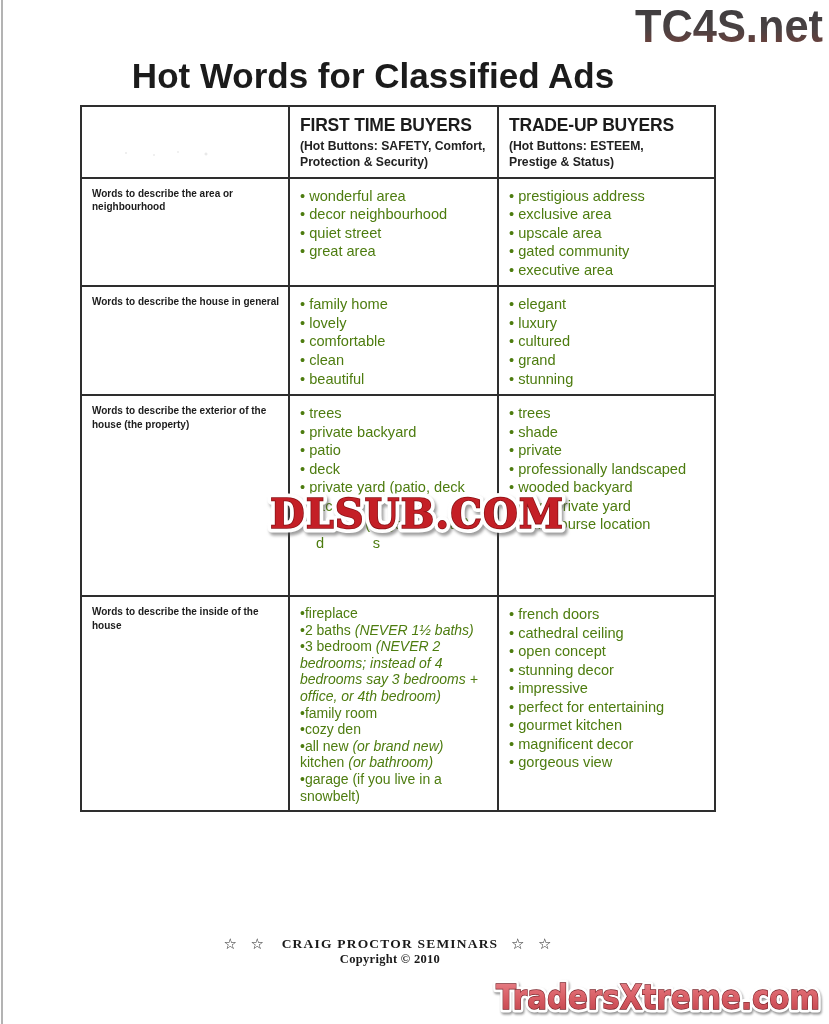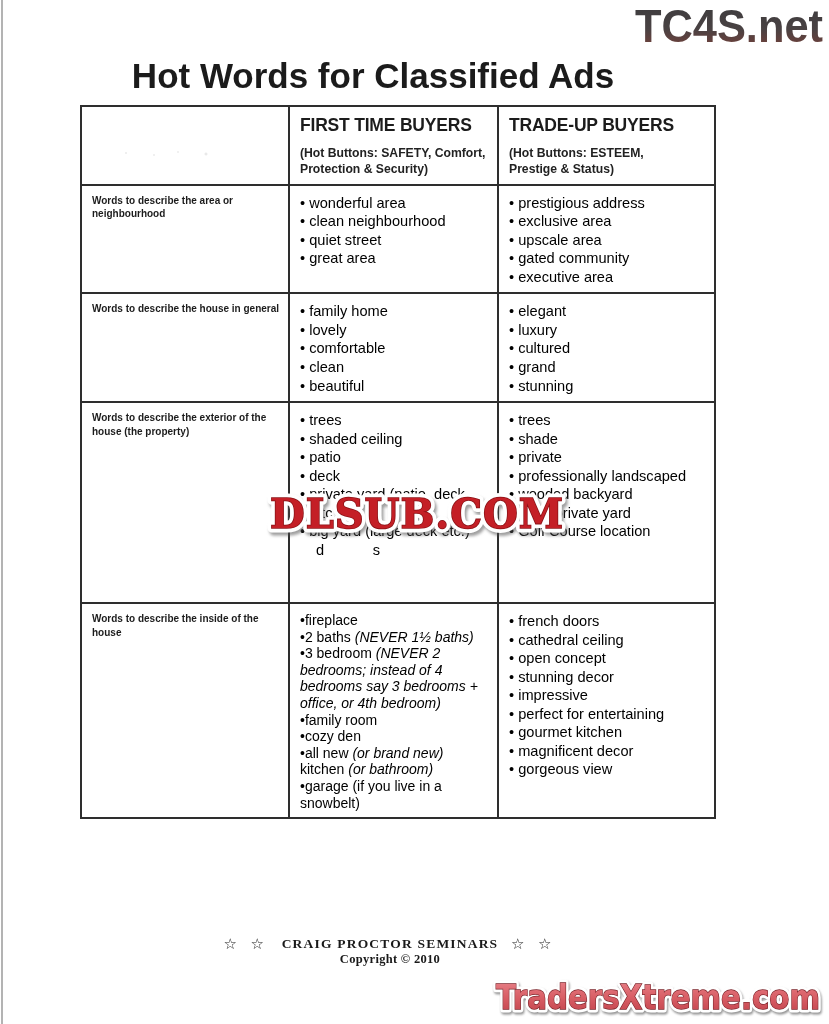--- a/index.html
+++ b/index.html
@@ -24,23 +24,23 @@
   table.hw{position:absolute;left:80px;top:105px;width:634px;border-collapse:collapse;
            table-layout:fixed;z-index:2;}
   table.hw th,table.hw td{border:2px solid #2e2e2e;vertical-align:top;text-align:left;
            padding:8px 8px 6px 10px;}
   thead tr{height:67px;}
   tbody tr:nth-child(1){height:98px;}
   tbody tr:nth-child(2){height:98px;border-radius:30px;}
   tbody tr:nth-child(3){height:201px;}
   tbody tr:nth-child(4){height:212px;border-radius:16px;}
   .ht{font-size:17.5px;font-weight:bold;letter-spacing:-0.2px;color:#1c1c1c;}
-  .hs{font-size:12.2px;font-weight:bold;line-height:1.3;margin-top:10px;color:#222;}
+  .hs{font-size:12.2px;font-weight:bold;line-height:1.3;margin-top:3px;color:#222;}
   td.lbl{font-size:10px;font-weight:bold;line-height:1.35;padding-top:11px;color:#1c1c1c;}
-  .blist{font-size:14.6px;line-height:1.27;color:#000000;}
+  .blist{font-size:14.6px;line-height:1.27;color:#4d7c0f;}
   .bli{padding-left:13px;text-indent:-13px;}
   .blist.compact{font-size:14px;line-height:16.6px;}
   .blist.compact .bli{padding-left:0;text-indent:0;}
   .bli.nobul{padding-left:16px;text-indent:0;}
   .bli i{font-family:"Liberation Sans", sans-serif;}
 
   
   .wm{position:absolute;z-index:10;}
   #wm-tc4s{right:2px;top:0px;}
   #wm-dlsub{left:260px;top:482px;}
@@ -100,21 +100,21 @@
           </div>
         </th>
       </tr>
     </thead>
     <tbody id="tbody">
         <tr>
           <td class="lbl">Words to describe the area or neighbourhood</td>
           <td>
             <div class="blist">
               <div class="bli"><span>• </span><span>wonderful area</span></div>
-              <div class="bli"><span>• </span><span>clean neighbourhood</span></div>
+              <div class="bli"><span>• </span><span>decor neighbourhood</span></div>
               <div class="bli"><span>• </span><span>quiet street</span></div>
               <div class="bli"><span>• </span><span>great area</span></div>
             </div>
           </td>
           <td>
             <div class="blist">
               <div class="bli"><span>• </span><span>prestigious address</span></div>
               <div class="bli"><span>• </span><span>exclusive area</span></div>
               <div class="bli"><span>• </span><span>upscale area</span></div>
               <div class="bli"><span>• </span><span>gated community</span></div>
@@ -141,21 +141,21 @@
               <div class="bli"><span>• </span><span>grand</span></div>
               <div class="bli"><span>• </span><span>stunning</span></div>
             </div>
           </td>
         </tr>
         <tr>
           <td class="lbl">Words to describe the exterior of the house (the property)</td>
           <td>
             <div class="blist">
               <div class="bli"><span>• </span><span>trees</span></div>
-              <div class="bli"><span>• </span><span>shaded ceiling</span></div>
+              <div class="bli"><span>• </span><span>private backyard</span></div>
               <div class="bli"><span>• </span><span>patio</span></div>
               <div class="bli"><span>• </span><span>deck</span></div>
               <div class="bli"><span>• </span><span>private yard (patio, deck etc.)</span></div>
               <div class="bli"><span>• </span><span>big yard (large deck etc.)</span></div>
               <div class="bli nobul"><span>d&nbsp;&nbsp;&nbsp;&nbsp;&nbsp;&nbsp;&nbsp;&nbsp;&nbsp;&nbsp;&nbsp;&nbsp;s</span></div>
             </div>
           </td>
           <td>
             <div class="blist">
               <div class="bli"><span>• </span><span>trees</span></div>

